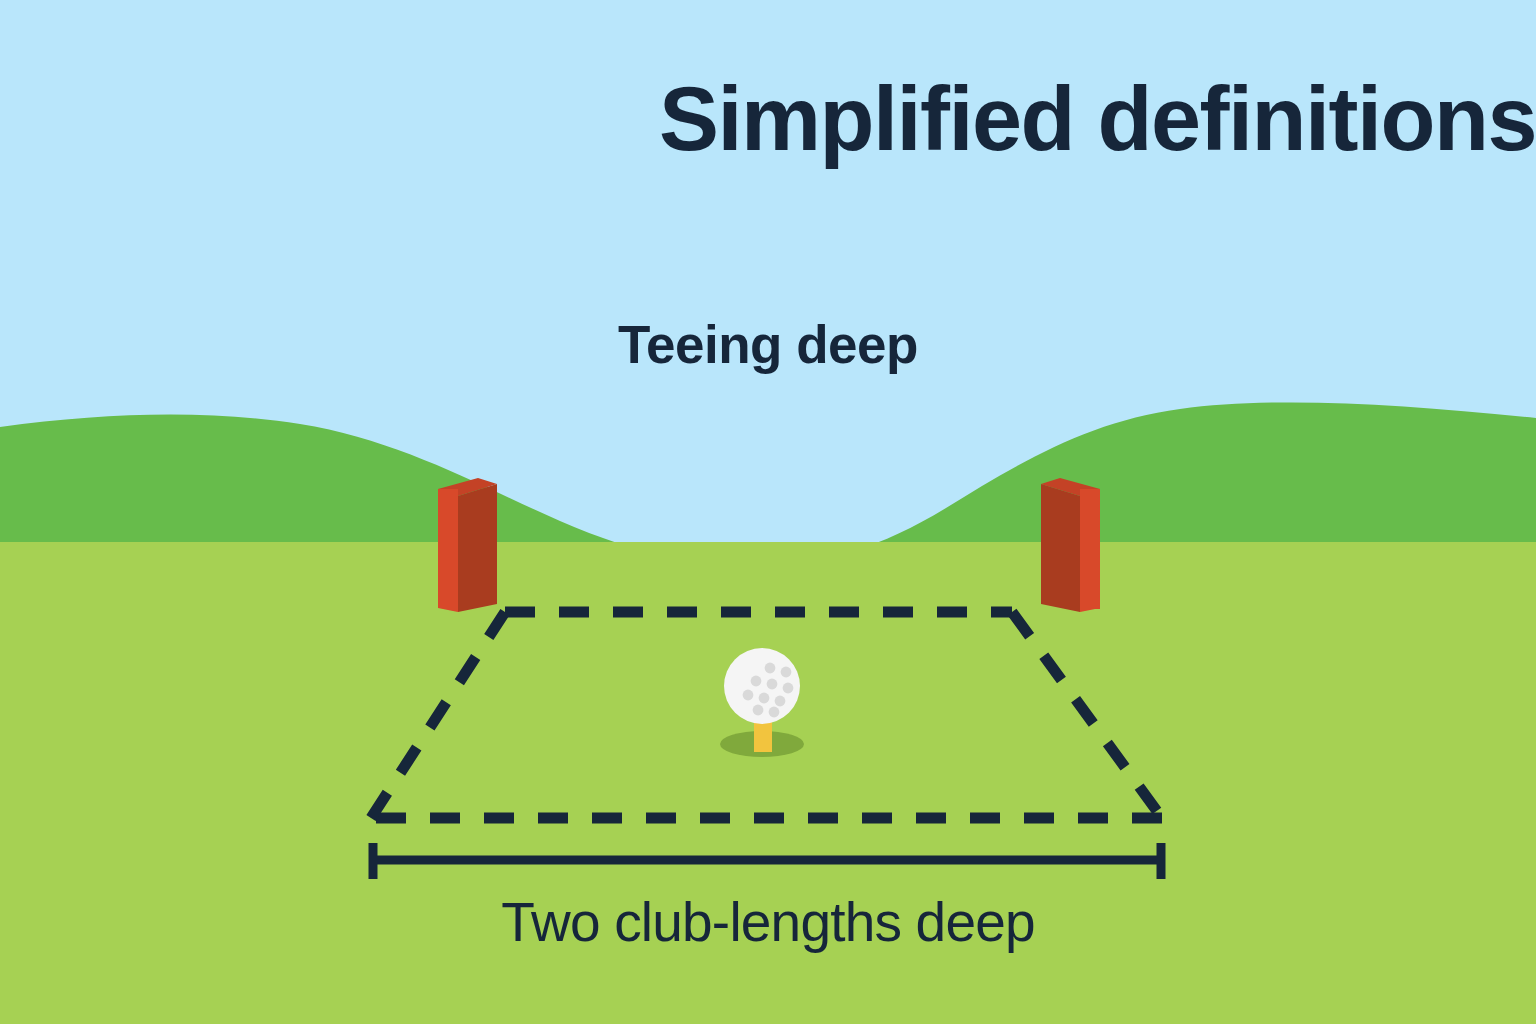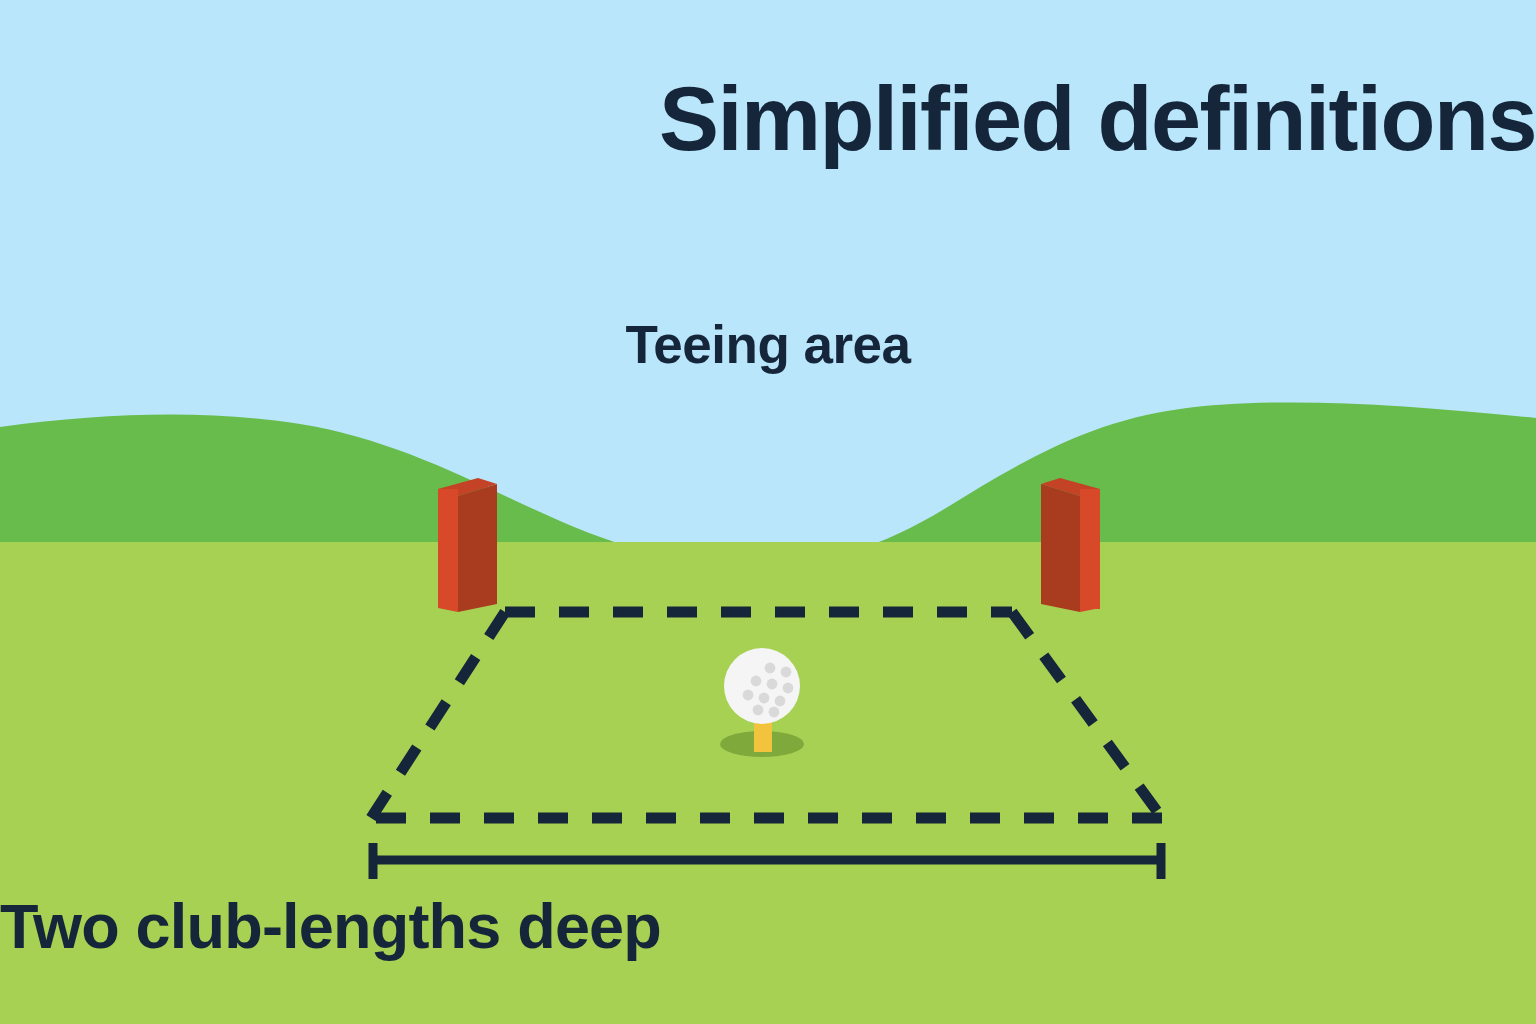--- a/index.html
+++ b/index.html
@@ -62,23 +62,23 @@
     font-weight: 700;
     letter-spacing: -0.5px;
     color: #16263a;
     white-space: nowrap;
   }
   .caption {
     position: absolute;
     left: 0;
     top: 890px;
     width: 1536px;
-    text-align: left;
-    font-size: 63px;
-    font-weight: 700;
+    text-align: center;
+    font-size: 55px;
+    font-weight: 400;
     letter-spacing: -0.8px;
     color: #16263a;
     white-space: nowrap;
   }
 </style>
 </head>
 <body>
 
 <div id="scene">
 
@@ -141,17 +141,17 @@
 
     <g stroke="#16263a" stroke-width="9" stroke-linecap="butt">
       <line x1="371" y1="860" x2="1163" y2="860"></line>
       <line x1="373" y1="843" x2="373" y2="879"></line>
       <line x1="1161" y1="843" x2="1161" y2="879"></line>
     </g>
   </svg>
 
   <div class="title">Simplified definitions</div>
 
-  <div class="subtitle">Teeing area</div>
+  <div class="subtitle">Teeing deep</div>
 
   <div class="caption">Two club-lengths deep</div>
 
 </div>
 
 </body></html>

